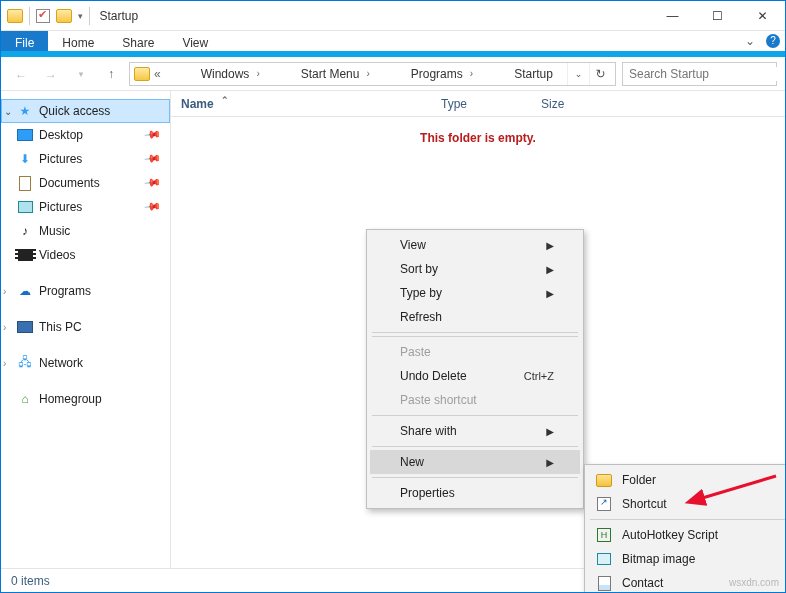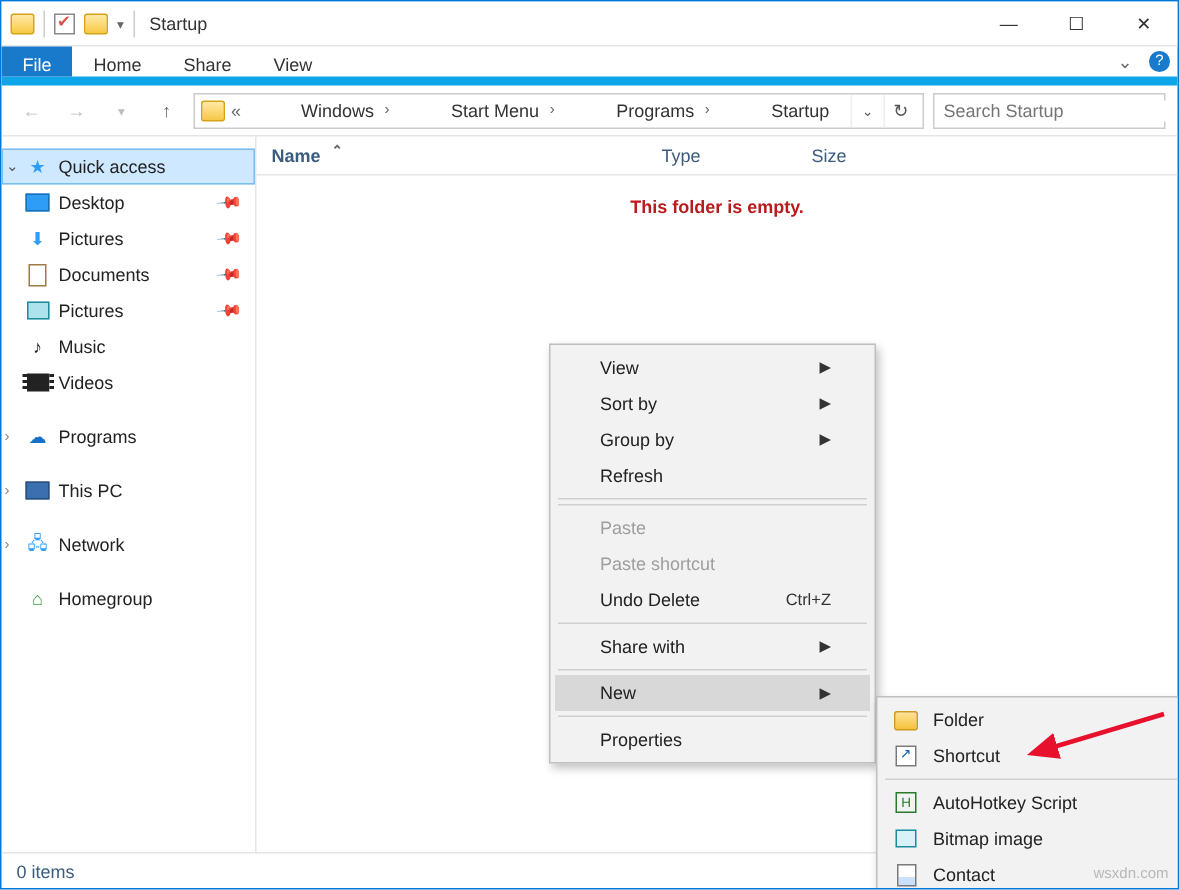--- a/index.html
+++ b/index.html
@@ -244,37 +244,37 @@
     <div class="menu menu1">
       <div class="row">
           <span>View</span>
           <span class="sub">▶</span>
         </div>
       <div class="row">
           <span>Sort by</span>
           <span class="sub">▶</span>
         </div>
       <div class="row">
-          <span>Group by</span>
+          <span>Type by</span>
           <span class="sub">▶</span>
         </div>
       <div class="row">
           <span>Refresh</span>
         </div>
       <hr>
       <hr>
       <div class="row disabled">
           <span>Paste</span>
         </div>
+      <div class="row">
+          <span>Undo Delete</span>
+          <span class="shortcut">Ctrl+Z</span>
+        </div>
       <div class="row disabled">
           <span>Paste shortcut</span>
-        </div>
-      <div class="row">
-          <span>Undo Delete</span>
-          <span class="shortcut">Ctrl+Z</span>
         </div>
       <hr>
       <div class="row">
           <span>Share with</span>
           <span class="sub">▶</span>
         </div>
       <hr>
       <div class="row hover">
           <span>New</span>
           <span class="sub">▶</span>

